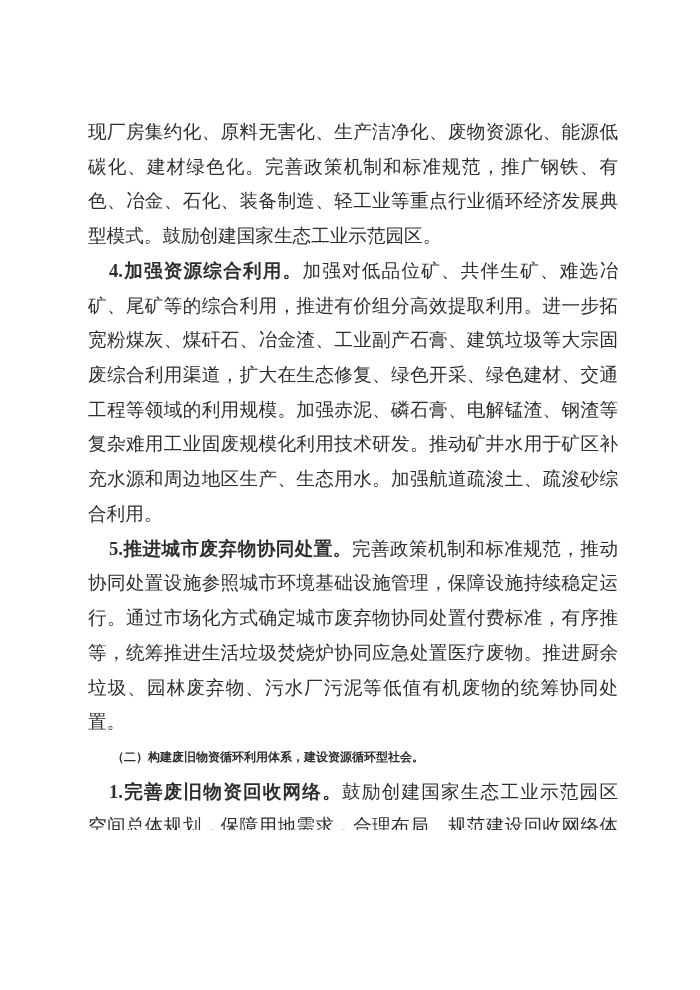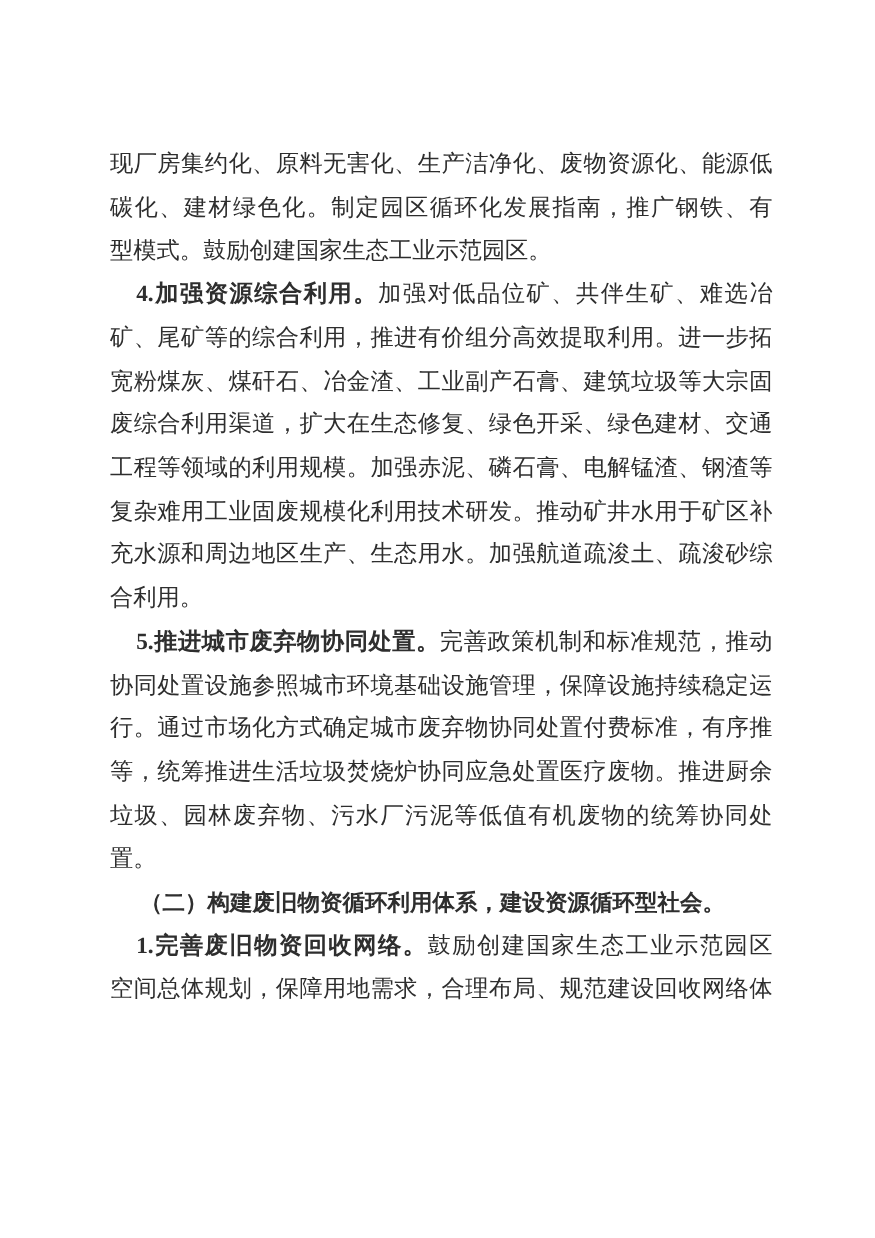--- a/index.html
+++ b/index.html
@@ -39,40 +39,41 @@
   .ln.ind {
     text-indent: 21px;
   }
   .ln.ind2 {
     text-indent: 24px;
   }
   .b {
     font-weight: bold;
   }
   .hd {
-    font-size: 18px;
+    font-size: 12px;
     font-weight: bold;
   }
   .pageno {
     position: absolute;
     left: 98px;
     top: 882px;
     font-size: 18.6px;
     letter-spacing: 2px;
     color: #2e2e2e;
   }
 </style>
 </head>
 <body>
 
 <div class="page">
   <div class="textblock">
 
     <div class="ln"><span>现厂房集约化、原料无害化、生产洁净化、废物资源化、能源低</span></div>
-    <div class="ln"><span>碳化、建材绿色化。制定园区循环化发展指南，推广钢铁、有</span></div>
+    <div class="ln"><span>碳化、建材绿色化。完善政策机制和标准规范，推广钢铁、有</span></div>
+    <div class="ln"><span>色、冶金、石化、装备制造、轻工业等重点行业循环经济发展典</span></div>
     <div class="ln end"><span>型模式。鼓励创建国家生态工业示范园区。</span></div>
 
     <div class="ln ind"><span class="b">4.加强资源综合利用。</span><span>加强对低品位矿、共伴生矿、难选冶</span></div>
     <div class="ln"><span>矿、尾矿等的综合利用，推进有价组分高效提取利用。进一步拓</span></div>
     <div class="ln"><span>宽粉煤灰、煤矸石、冶金渣、工业副产石膏、建筑垃圾等大宗固</span></div>
     <div class="ln"><span>废综合利用渠道，扩大在生态修复、绿色开采、绿色建材、交通</span></div>
     <div class="ln"><span>工程等领域的利用规模。加强赤泥、磷石膏、电解锰渣、钢渣等</span></div>
     <div class="ln"><span>复杂难用工业固废规模化利用技术研发。推动矿井水用于矿区补</span></div>
     <div class="ln"><span>充水源和周边地区生产、生态用水。加强航道疏浚土、疏浚砂综</span></div>
     <div class="ln end"><span>合利用。</span></div>

